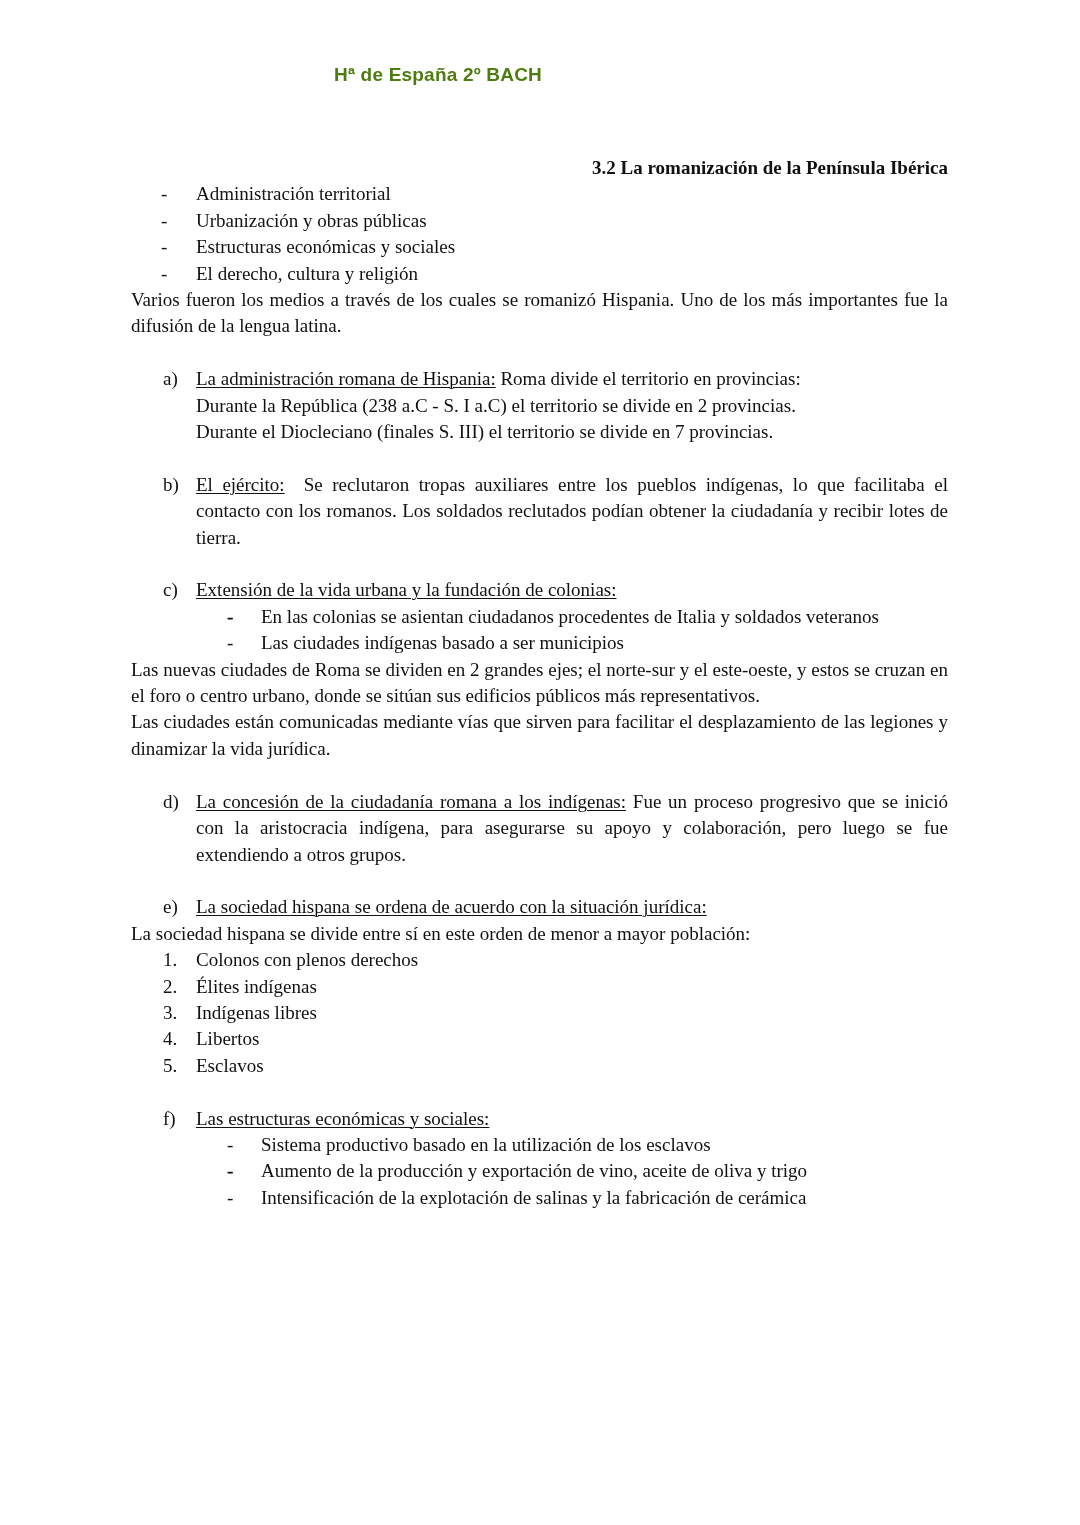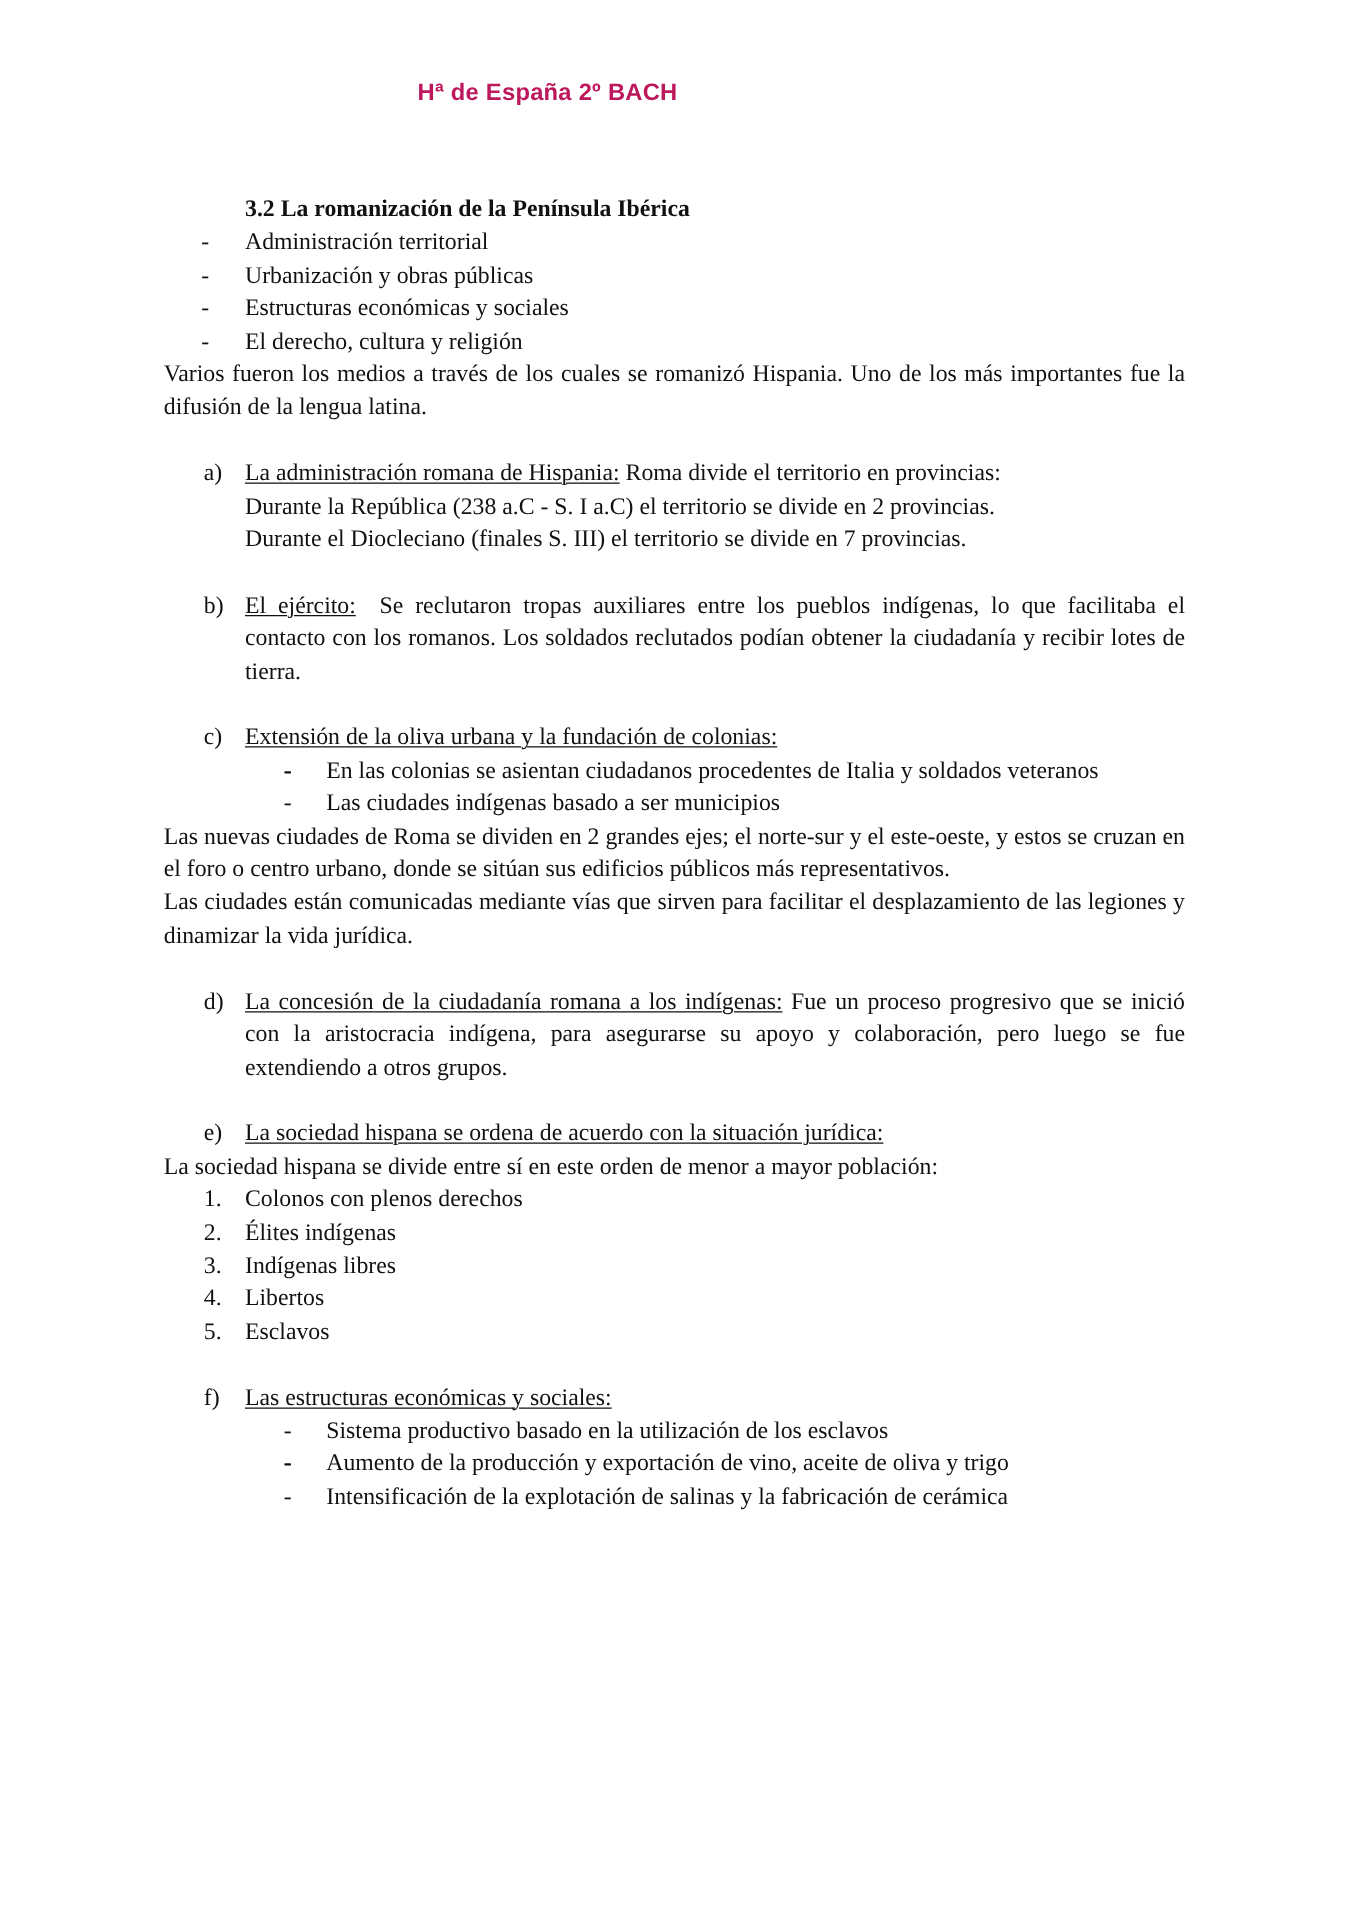--- a/index.html
+++ b/index.html
@@ -1,20 +1,20 @@
 <!DOCTYPE html>
 <html><head>
   <meta charset="utf-8">
   <style>
     html, body { margin: 0; padding: 0; background: #ffffff; }
     body { width: 1080px; height: 1525px; position: relative; overflow: hidden; }
     .header {
       position: absolute; top: 64px; left: 0; width: 876px; text-align: center;
       font-family: "Liberation Sans", sans-serif; font-weight: bold; font-size: 19px;
-      color: #be185d; letter-spacing: 0.2px;
+      color: #4d7c0f; letter-spacing: 0.2px;
     }
     .doc {
       position: absolute; left: 131px; top: 155px; width: 817px;
       font-family: "Liberation Serif", serif; font-size: 19px; line-height: 26.4px;
       color: #111111;
     }
     .title { font-weight: bold; padding-left: 65px; margin: 0; }
     p { margin: 0; }
     .justify { text-align: justify; text-align-last: left; }
     .dash-list { list-style: none; margin: 0; padding: 0; }
@@ -29,21 +29,21 @@
     .num-list { list-style: none; margin: 0; padding: 0; }
     .num-list li { position: relative; padding-left: 65px; }
     .num-list li .num { position: absolute; left: 32px; top: 0; }
   </style>
 </head>
 <body>
 
 <div class="header">Hª de España 2º BACH</div>
 
 <div class="doc">
-  <h3 class="title" style="font-size:19px;">3.2 La romanización de la Península Ibérica</h3>
+  <h3 class="title" style="font-size:19px;text-align:right;">3.2 La romanización de la Península Ibérica</h3>
   <ul class="dash-list">
     <li><span class="dash">-</span><span>Administración territorial</span></li>
     <li><span class="dash">-</span><span>Urbanización y obras públicas</span></li>
     <li><span class="dash">-</span><span>Estructuras económicas y sociales</span></li>
     <li><span class="dash">-</span><span>El derecho, cultura y religión</span></li>
   </ul>
   <p class="justify">Varios fueron los medios a través de los cuales se romanizó Hispania. Uno de los más importantes fue la difusión de la lengua latina.</p>
 
   <div class="gap"></div>
 
@@ -58,21 +58,21 @@
 
   <div class="letter-item">
     <span class="marker">b)</span>
     <p class="justify"><span class="u">El ejército:</span><span style="white-space:pre-wrap;">  Se reclutaron tropas auxiliares entre los pueblos indígenas, lo que facilitaba el contacto con los romanos. Los soldados reclutados podían obtener la ciudadanía y recibir lotes de tierra.</span></p>
   </div>
 
   <div class="gap"></div>
 
   <div class="letter-item">
     <span class="marker">c)</span>
-    <p><span class="u">Extensión de la oliva urbana y la fundación de colonias:</span></p>
+    <p><span class="u">Extensión de la vida urbana y la fundación de colonias:</span></p>
   </div>
   <ul class="dash-list deep">
     <li><span class="dash">-</span></li>
     <li><span class="dash">-</span><span>En las colonias se asientan ciudadanos procedentes de Italia y soldados veteranos</span></li>
     <li><span class="dash">-</span><span>Las ciudades indígenas basado a ser municipios</span></li>
   </ul>
   <p class="justify">Las nuevas ciudades de Roma se dividen en 2 grandes ejes; el norte-sur y el este-oeste, y estos se cruzan en el foro o centro urbano, donde se sitúan sus edificios públicos más representativos.</p>
   <p class="justify">Las ciudades están comunicadas mediante vías que sirven para facilitar el desplazamiento de las legiones y dinamizar la vida jurídica.</p>
 
   <div class="gap"></div>

